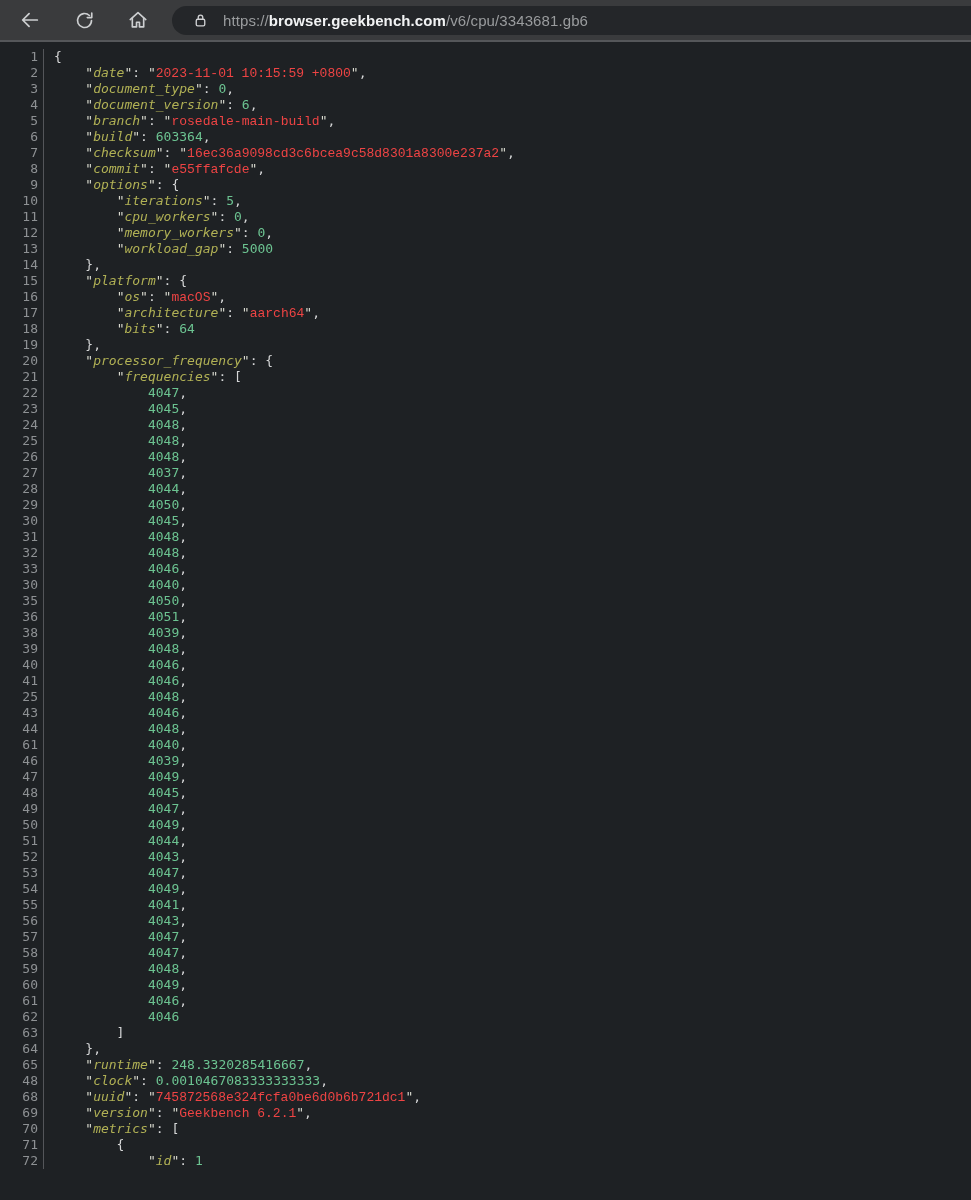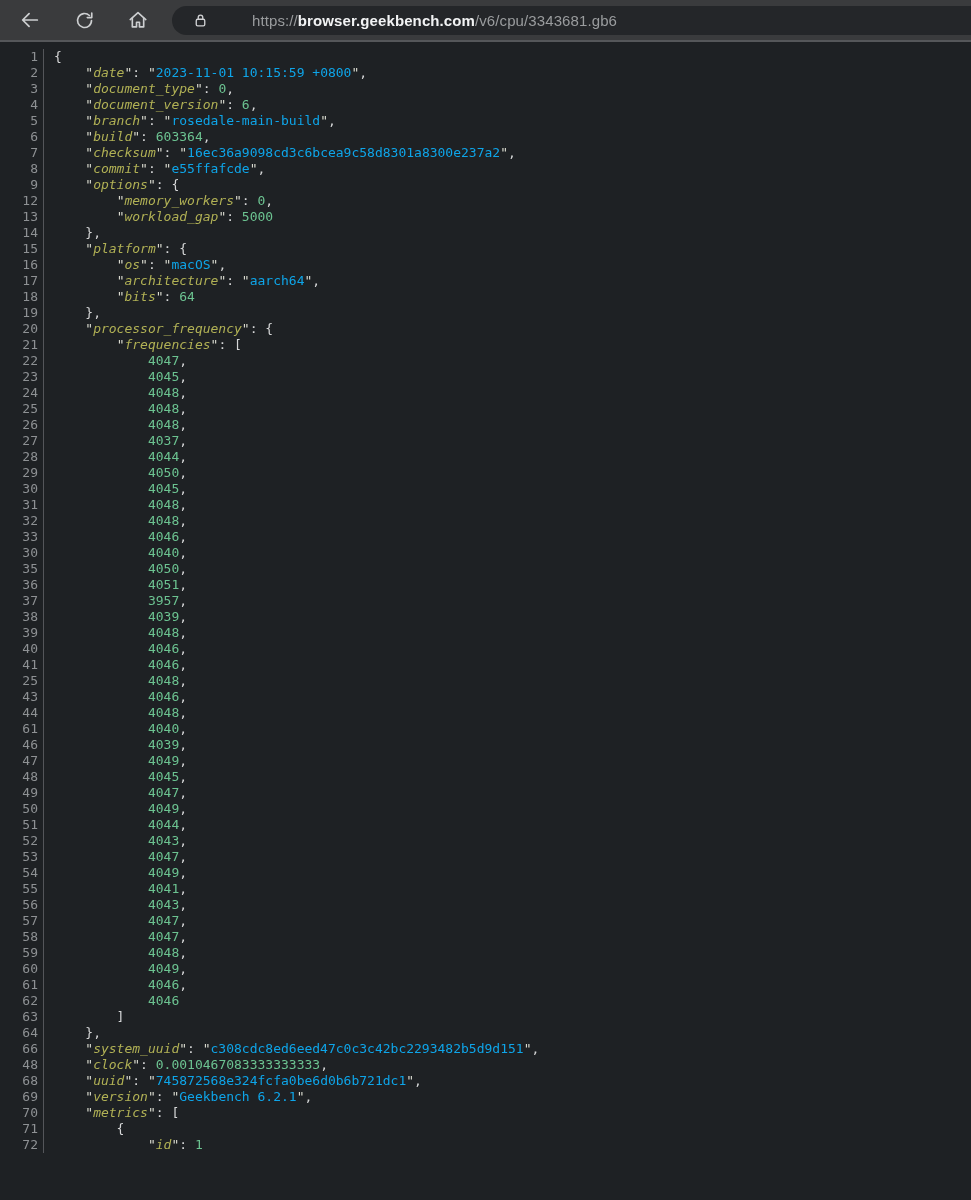--- a/index.html
+++ b/index.html
@@ -19,21 +19,20 @@
     width:24px;height:24px;margin-right:30px;flex:none;
     display:flex;align-items:center;justify-content:center;
     cursor:pointer;
   }
   .tb-btn:nth-child(3){margin-right:22px;}
   .url-pill{
     flex:1;height:29px;background:#242629;
     border-radius:15px 0 0 15px;
     display:flex;align-items:center;padding-left:20px;
     min-width:0;
-    gap:29px;
   }
   .lock-wrap{flex:none;display:flex;align-items:center;}
   .url-text{
     margin-left:14px;font-size:15px;color:#9a9c9e;
     white-space:nowrap;letter-spacing:0.1px;
   }
   .url-text .host{color:#f2f3f4;font-weight:700;}
   
   .code-area{
     padding-top:7px;
@@ -43,21 +42,21 @@
   .code-row{display:flex;height:16px;}
   .ln{
     flex:none;width:44px;box-sizing:border-box;
     text-align:right;padding-right:5px;
     color:#8e9194;border-right:1px solid #54565a;
   }
   .code{white-space:pre;padding-left:10px;}
   .tk-p{color:#d6d7d8;}
   .tk-q{color:#dadbd0;}
   .tk-k{color:#b1b155;font-style:italic;}
-  .tk-s{color:#0ea5e9;}
+  .tk-s{color:#ef4444;font-family:Liberation Mono, monospace;}
   .tk-n{color:#6cc391;}
 </style>
 </head>
 <body>
 
 <div class="toolbar">
   <div class="tb-btn">
     <span style="display:flex;">
       <svg width="22" height="22" viewBox="0 0 24 24">
         <path d="M20 12H5M11 5l-7 7 7 7" fill="none" stroke="#cdcfd1" stroke-width="1.9" stroke-linecap="round" stroke-linejoin="round"></path>
@@ -123,20 +122,28 @@
     </div>
     <div class="code-row">
       <span class="ln">8</span>
       <span class="code"><span class="tk-p">    </span><span class="tk-q">"</span><span class="tk-k">commit</span><span class="tk-q">"</span><span class="tk-p">: </span><span class="tk-q">"</span><span class="tk-s">e55ffafcde</span><span class="tk-q">"</span><span class="tk-p">,</span></span>
     </div>
     <div class="code-row">
       <span class="ln">9</span>
       <span class="code"><span class="tk-p">    </span><span class="tk-q">"</span><span class="tk-k">options</span><span class="tk-q">"</span><span class="tk-p">: {</span></span>
     </div>
     <div class="code-row">
+      <span class="ln">10</span>
+      <span class="code"><span class="tk-p">        </span><span class="tk-q">"</span><span class="tk-k">iterations</span><span class="tk-q">"</span><span class="tk-p">: </span><span class="tk-n">5</span><span class="tk-p">,</span></span>
+    </div>
+    <div class="code-row">
+      <span class="ln">11</span>
+      <span class="code"><span class="tk-p">        </span><span class="tk-q">"</span><span class="tk-k">cpu_workers</span><span class="tk-q">"</span><span class="tk-p">: </span><span class="tk-n">0</span><span class="tk-p">,</span></span>
+    </div>
+    <div class="code-row">
       <span class="ln">12</span>
       <span class="code"><span class="tk-p">        </span><span class="tk-q">"</span><span class="tk-k">memory_workers</span><span class="tk-q">"</span><span class="tk-p">: </span><span class="tk-n">0</span><span class="tk-p">,</span></span>
     </div>
     <div class="code-row">
       <span class="ln">13</span>
       <span class="code"><span class="tk-p">        </span><span class="tk-q">"</span><span class="tk-k">workload_gap</span><span class="tk-q">"</span><span class="tk-p">: </span><span class="tk-n">5000</span></span>
     </div>
     <div class="code-row">
       <span class="ln">14</span>
       <span class="code"><span class="tk-p">    },</span></span>
@@ -223,24 +230,20 @@
     </div>
     <div class="code-row">
       <span class="ln">35</span>
       <span class="code"><span class="tk-p">            </span><span class="tk-n">4050</span><span class="tk-p">,</span></span>
     </div>
     <div class="code-row">
       <span class="ln">36</span>
       <span class="code"><span class="tk-p">            </span><span class="tk-n">4051</span><span class="tk-p">,</span></span>
     </div>
     <div class="code-row">
-      <span class="ln">37</span>
-      <span class="code"><span class="tk-p">            </span><span class="tk-n">3957</span><span class="tk-p">,</span></span>
-    </div>
-    <div class="code-row">
       <span class="ln">38</span>
       <span class="code"><span class="tk-p">            </span><span class="tk-n">4039</span><span class="tk-p">,</span></span>
     </div>
     <div class="code-row">
       <span class="ln">39</span>
       <span class="code"><span class="tk-p">            </span><span class="tk-n">4048</span><span class="tk-p">,</span></span>
     </div>
     <div class="code-row">
       <span class="ln">40</span>
       <span class="code"><span class="tk-p">            </span><span class="tk-n">4046</span><span class="tk-p">,</span></span>
@@ -335,22 +338,22 @@
     </div>
     <div class="code-row">
       <span class="ln">63</span>
       <span class="code"><span class="tk-p">        ]</span></span>
     </div>
     <div class="code-row">
       <span class="ln">64</span>
       <span class="code"><span class="tk-p">    },</span></span>
     </div>
     <div class="code-row">
-      <span class="ln">66</span>
-      <span class="code"><span class="tk-p">    </span><span class="tk-q">"</span><span class="tk-k">system_uuid</span><span class="tk-q">"</span><span class="tk-p">: </span><span class="tk-q">"</span><span class="tk-s">c308cdc8ed6eed47c0c3c42bc2293482b5d9d151</span><span class="tk-q">"</span><span class="tk-p">,</span></span>
+      <span class="ln">65</span>
+      <span class="code"><span class="tk-p">    </span><span class="tk-q">"</span><span class="tk-k">runtime</span><span class="tk-q">"</span><span class="tk-p">: </span><span class="tk-n">248.3320285416667</span><span class="tk-p">,</span></span>
     </div>
     <div class="code-row">
       <span class="ln">48</span>
       <span class="code"><span class="tk-p">    </span><span class="tk-q">"</span><span class="tk-k">clock</span><span class="tk-q">"</span><span class="tk-p">: </span><span class="tk-n">0.0010467083333333333</span><span class="tk-p">,</span></span>
     </div>
     <div class="code-row">
       <span class="ln">68</span>
       <span class="code"><span class="tk-p">    </span><span class="tk-q">"</span><span class="tk-k">uuid</span><span class="tk-q">"</span><span class="tk-p">: </span><span class="tk-q">"</span><span class="tk-s">745872568e324fcfa0be6d0b6b721dc1</span><span class="tk-q">"</span><span class="tk-p">,</span></span>
     </div>
     <div class="code-row">

